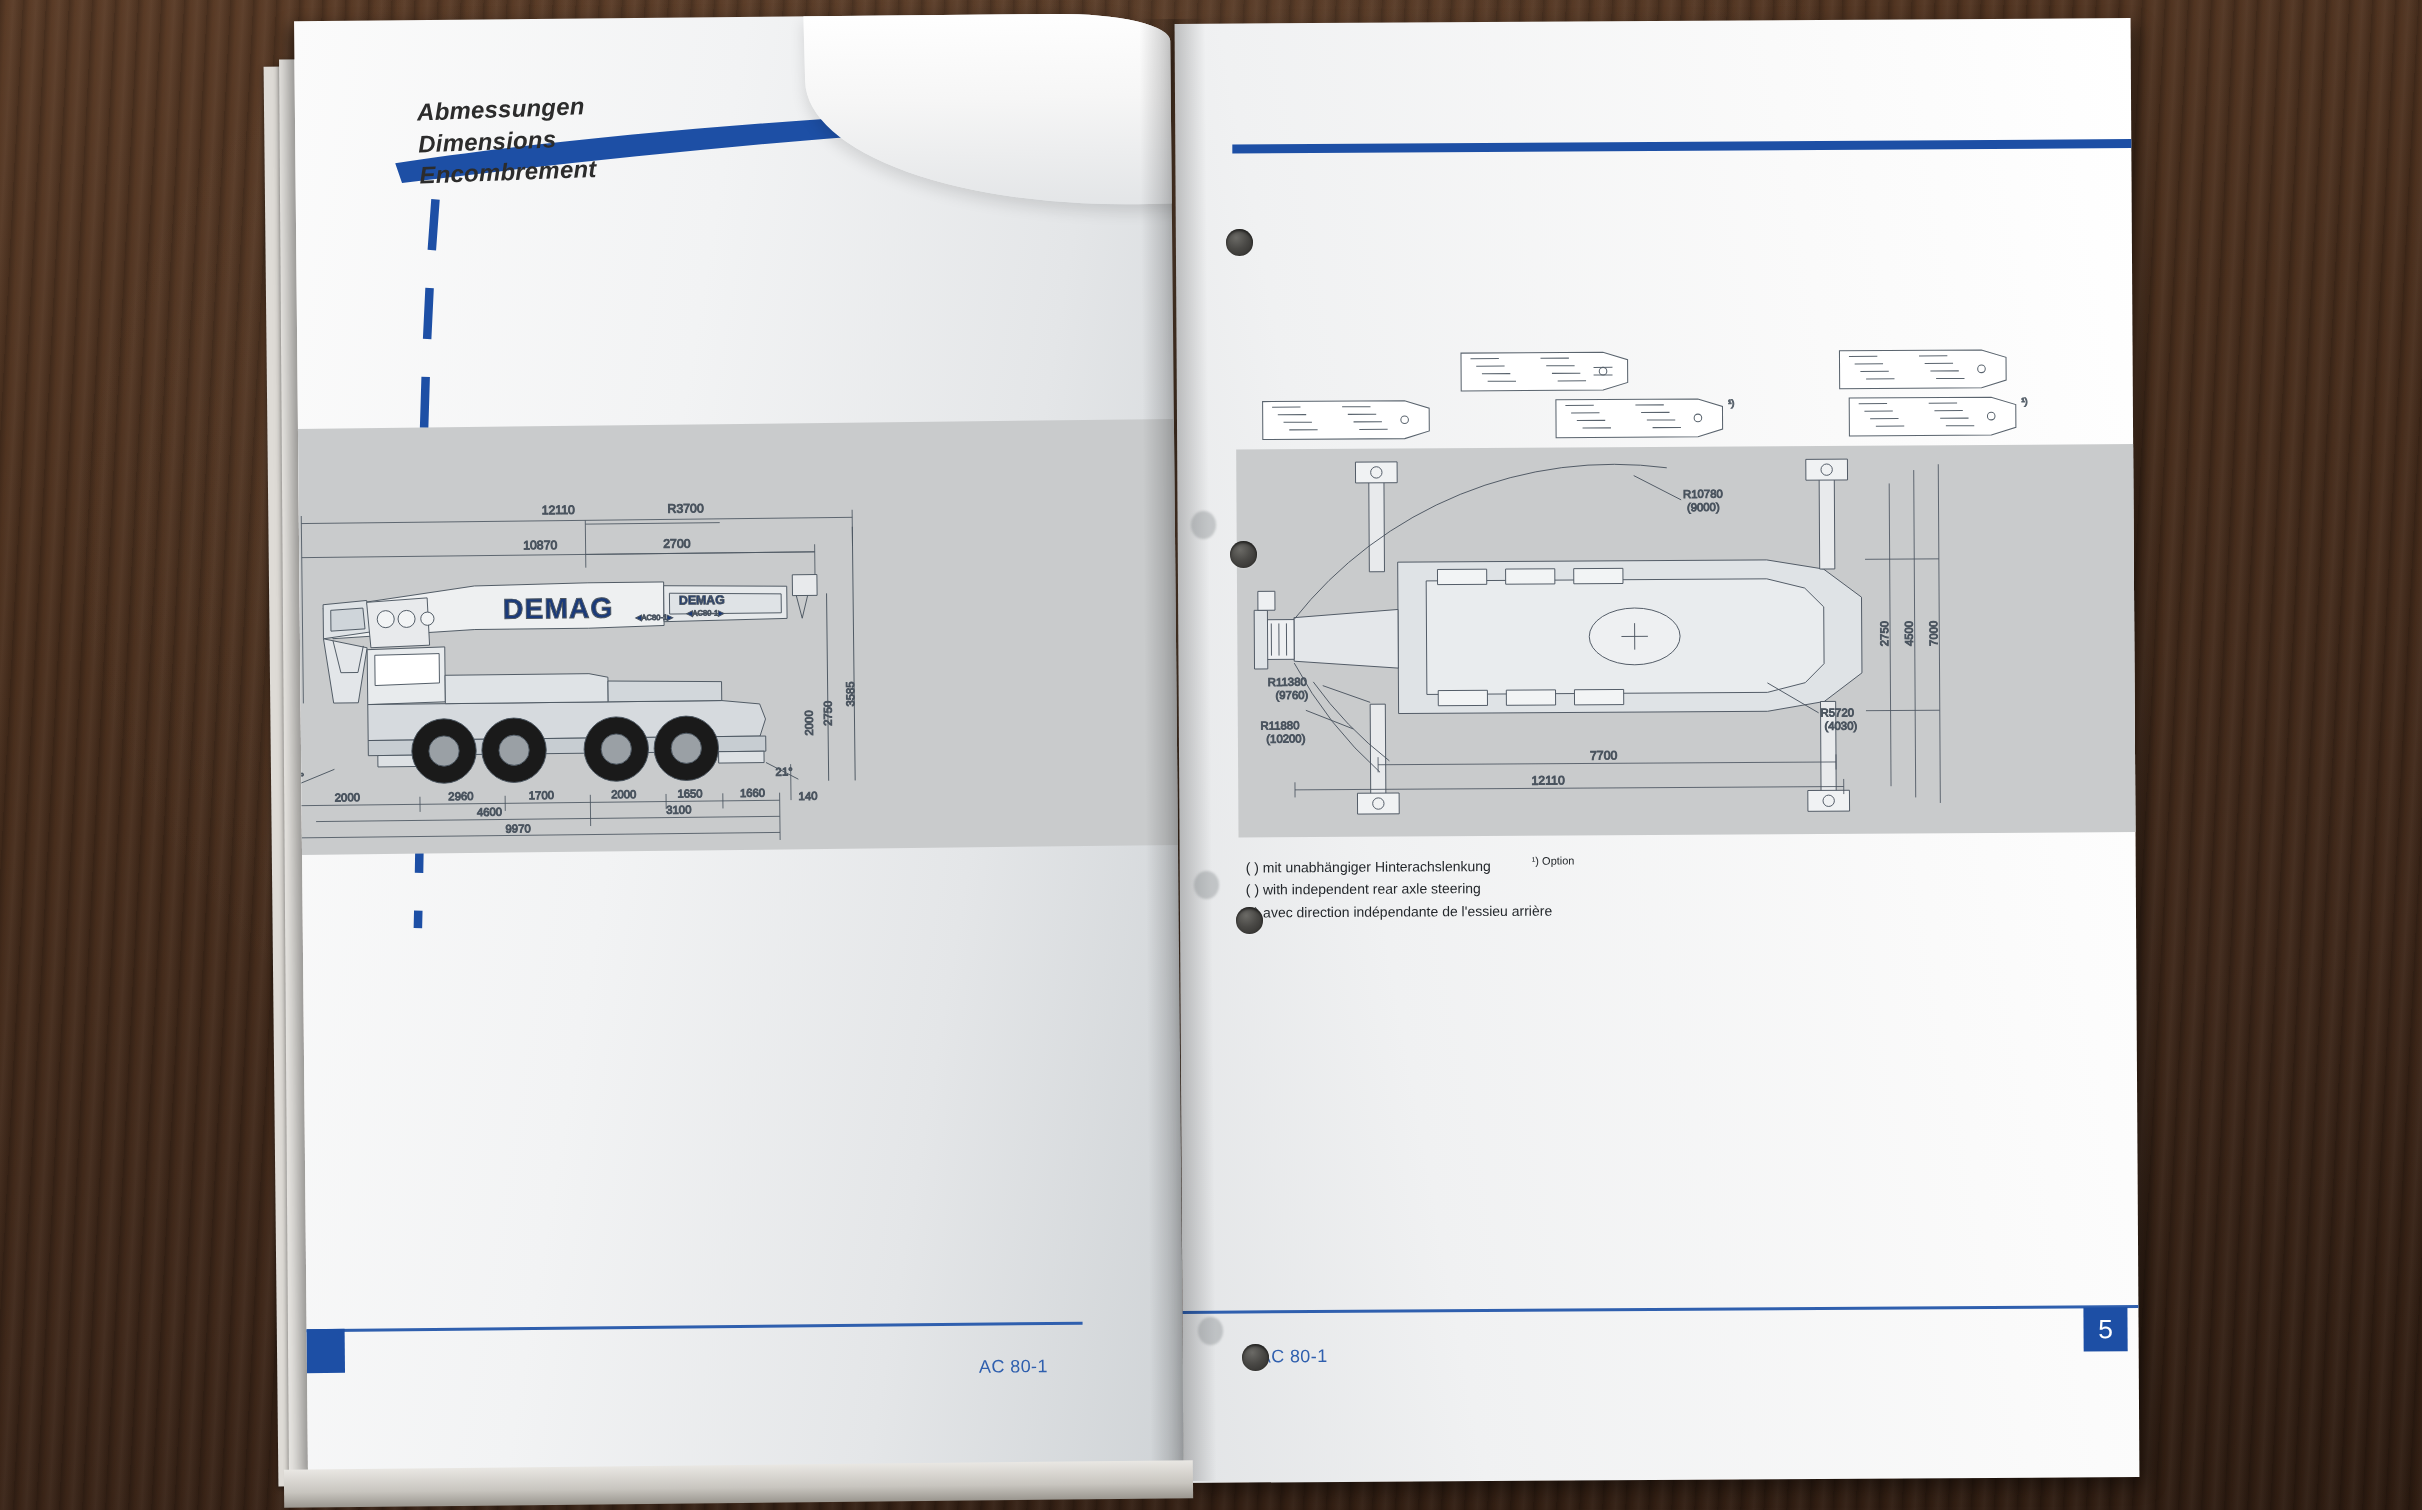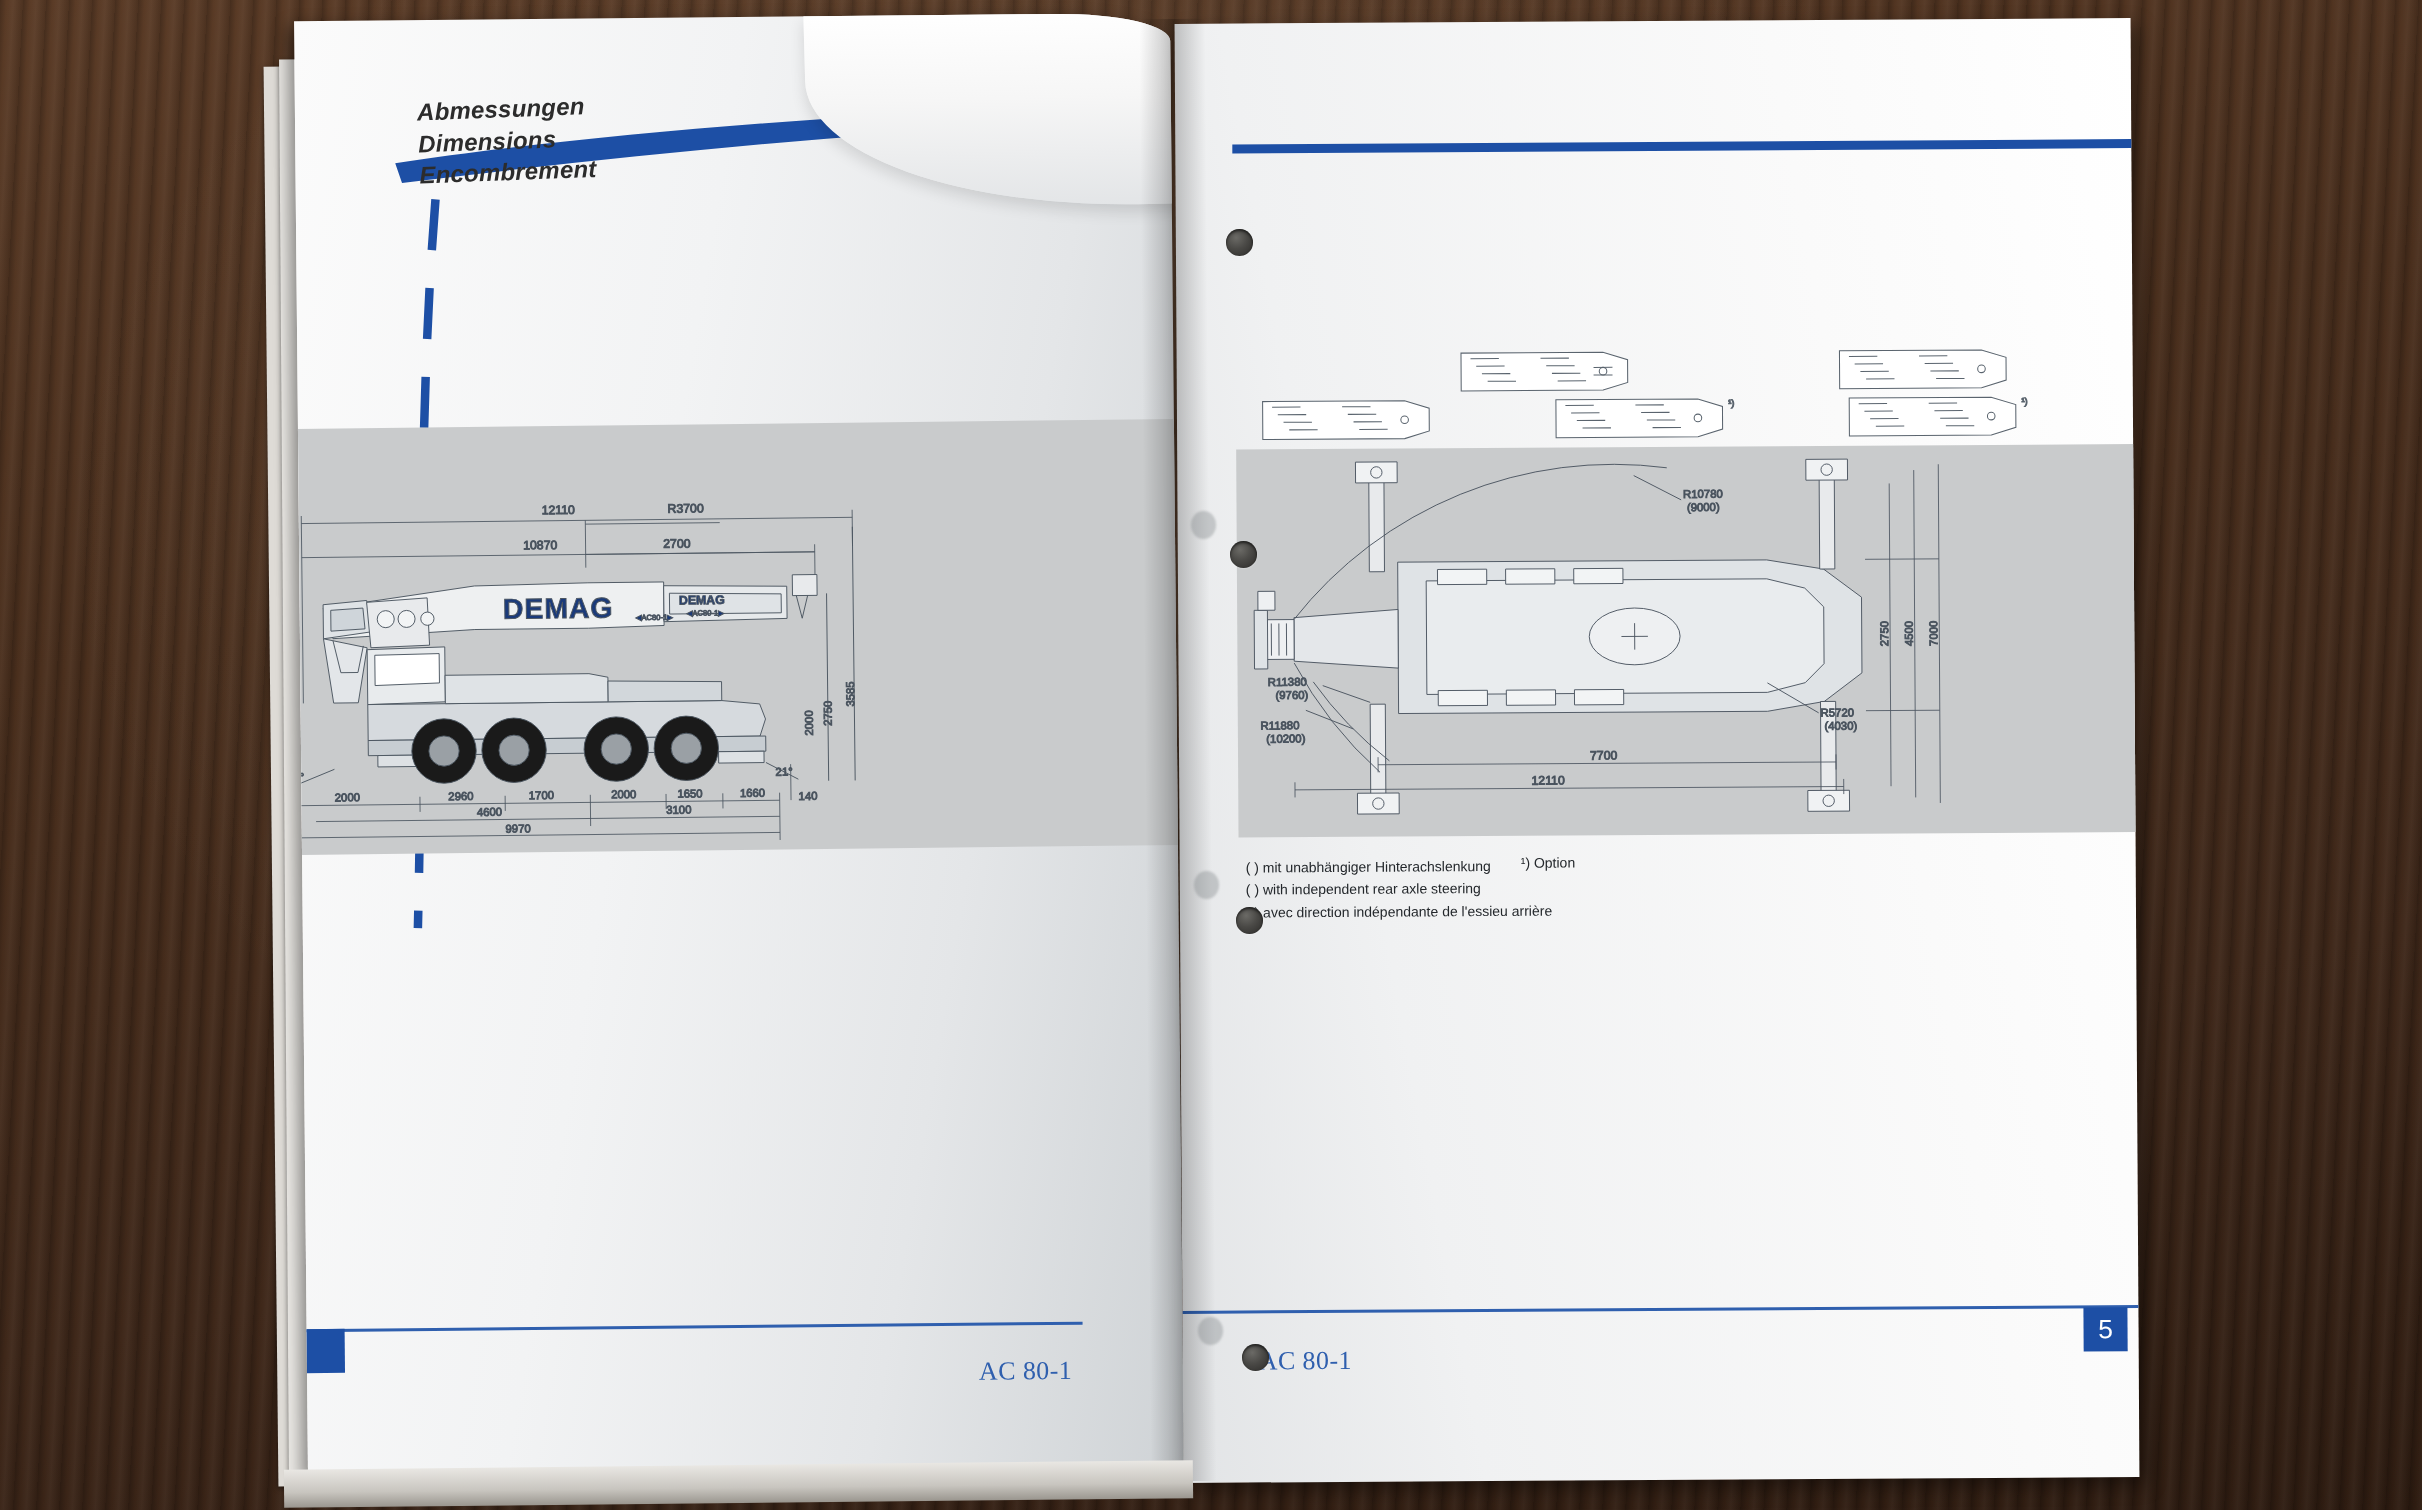--- a/index.html
+++ b/index.html
@@ -75,21 +75,21 @@
   #blue-swoosh{position:absolute;left:95px;top:91px;width:776px;height:123px;}
   #dashed-left{position:absolute;left:-95px;top:170px;width:284px;height:757px;}
 
   #left-figure{
     position:absolute;left:-109px;top:407px;width:1027px;height:426px;
     background:#c9cbcc;transform:rotate(-0.1deg);
   }
   #left-figure-svg{position:absolute;left:0;top:0;}
 
   .page-foot{
-    position:absolute;font-size:26px;color:#2f5fae;letter-spacing:0.4px;font-family:Liberation Serif, serif;
+    position:absolute;font-size:18px;color:#2f5fae;letter-spacing:0.4px;
   }
   #left-foot{left:672px;top:1342px;}
   #right-foot{left:76px;top:1323px;}
   .foot-rule{position:absolute;height:2.8px;background:#2f5fae;}
   #left-foot-rule{left:-57px;top:1308px;width:833px;}
   #right-foot-rule{left:0px;top:1287px;width:975px;}
 
   .page-num-box{
     position:absolute;width:44px;height:44px;background:#1d4fa5;color:#fff;
     font-size:26.5px;display:flex;align-items:center;justify-content:center;
@@ -104,21 +104,21 @@
 
   #right-figure{
     position:absolute;left:59px;top:426px;width:913px;height:388px;background:#c9cbcc;
   }
   #right-figure-svg{position:absolute;left:0;top:0;}
 
   .legend{
     position:absolute;left:66px;top:833px;font-size:14px;color:#23272b;line-height:1.6;
   }
   .legend div{white-space:nowrap;}
-  #legend-option{position:absolute;left:341px;top:833px;font-size:14px;color:#23272b;}
+  #legend-option{position:absolute;left:352px;top:833px;font-size:11px;color:#23272b;}
 
   
   .hole{
     position:absolute;width:26.5px;height:26.5px;border-radius:50%;
     background:radial-gradient(circle at 38% 32%, #6b6a66 0%, #4a4946 45%, #2b2a28 100%);
     box-shadow:inset 0 1.9px 2.8px rgba(0,0,0,0.6), 0 0.9px 1.9px rgba(255,255,255,0.25);
   }
   #hole1{left:1226px;top:229px;}
   #hole2{left:1230px;top:541px;}
   #hole3{left:1236px;top:907px;}

